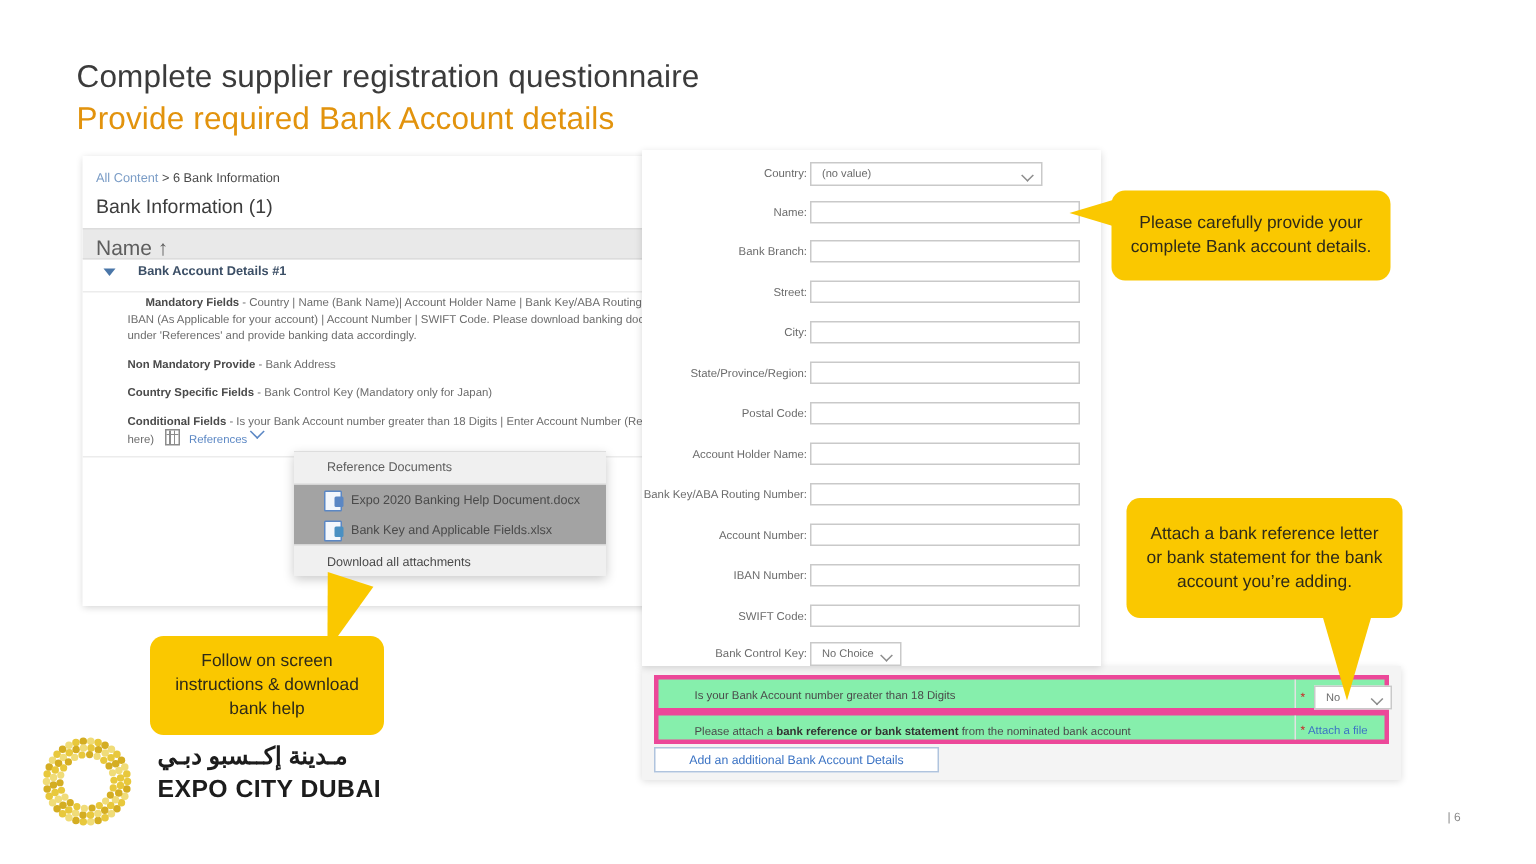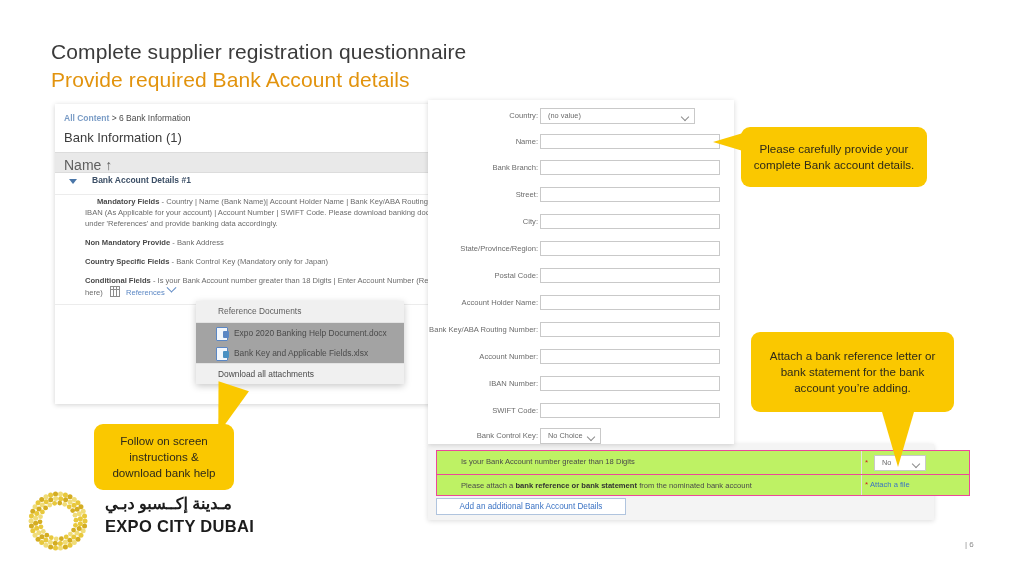--- a/index.html
+++ b/index.html
@@ -32,21 +32,21 @@
     position: absolute; left: 55px; top: 104px;
     width: 380px; height: 300px;
     background: #ffffff;
     box-shadow: 0 1px 5px rgba(0,0,0,0.18);
     overflow: hidden;
   }
   .breadcrumb {
     position: absolute; left: 9px; top: 9px;
     font-size: 8.5px; color: #4a4a4a; white-space: nowrap;
   }
-  .breadcrumb .link { color: #7a9cc6; font-weight: bold; }
+  .breadcrumb .link { color: #7a9cc6; }
   .panel-h1 {
     position: absolute; left: 9px; top: 26px;
     font-size: 13px; color: #3c3c3c; white-space: nowrap;
   }
   .table-head {
     position: absolute; left: 0; top: 48px;
     width: 100%; height: 19px;
     background: #e9e9e9;
     border-top: 1px solid #dcdcdc;
     border-bottom: 1px solid #dcdcdc;
@@ -194,23 +194,23 @@
 
   
   .bottom-block {
     position: absolute; left: 428px; top: 444px;
     width: 506px; height: 76px;
     background: #f4f4f4;
     box-shadow: 0 1px 5px rgba(0,0,0,0.14);
     z-index: 5;
   }
   .qrow {
-    position: absolute; left: 8px; width: 534px;
-    background: #bef264;
-    border: 1px solid #ec4899;
+    position: absolute; left: 8px; width: 490px;
+    background: #86efac;
+    border: 3px solid #ec4899;
     box-sizing: border-box;
   }
   .qrow .qtext {
     position: absolute; left: 24px; top: 6px;
     font-size: 7.6px; color: #4a4a4a; white-space: nowrap;
   }
   .qrow .qtext b { color: #333; }
   .qdiv {
     position: absolute; left: 424px; top: 0;
     width: 1px; height: 100%; background: #e2e2e2;
@@ -252,30 +252,30 @@
 
   #callout-bank { left: 741px; top: 127px; width: 186px; height: 60px; }
   #tail-bank {
     left: 713px; top: 133px;
     border-top: 9px solid transparent;
     border-bottom: 9px solid transparent;
     border-right: 30px solid #fac800;
     z-index: 31;
   }
 
-  #callout-attach { left: 751px; top: 332px; width: 203px; height: 80px; }
+  #callout-attach { left: 751px; top: 332px; width: 184px; height: 80px; }
   #tail-attach {
     left: 880px; top: 405px;
     border-left: 18px solid transparent;
     border-right: 18px solid transparent;
     border-top: 62px solid #fac800;
     z-index: 31;
   }
 
-  #callout-follow { left: 94px; top: 424px; width: 140px; height: 66px; }
+  #callout-follow { left: 100px; top: 424px; width: 156px; height: 66px; }
   #tail-follow {
     left: 210px; top: 385px;
     border-left: 16px solid transparent;
     border-right: 16px solid transparent;
     border-top: 50px solid #fac800;
     z-index: 31;
     transform: rotate(18deg);
   }
 
   

